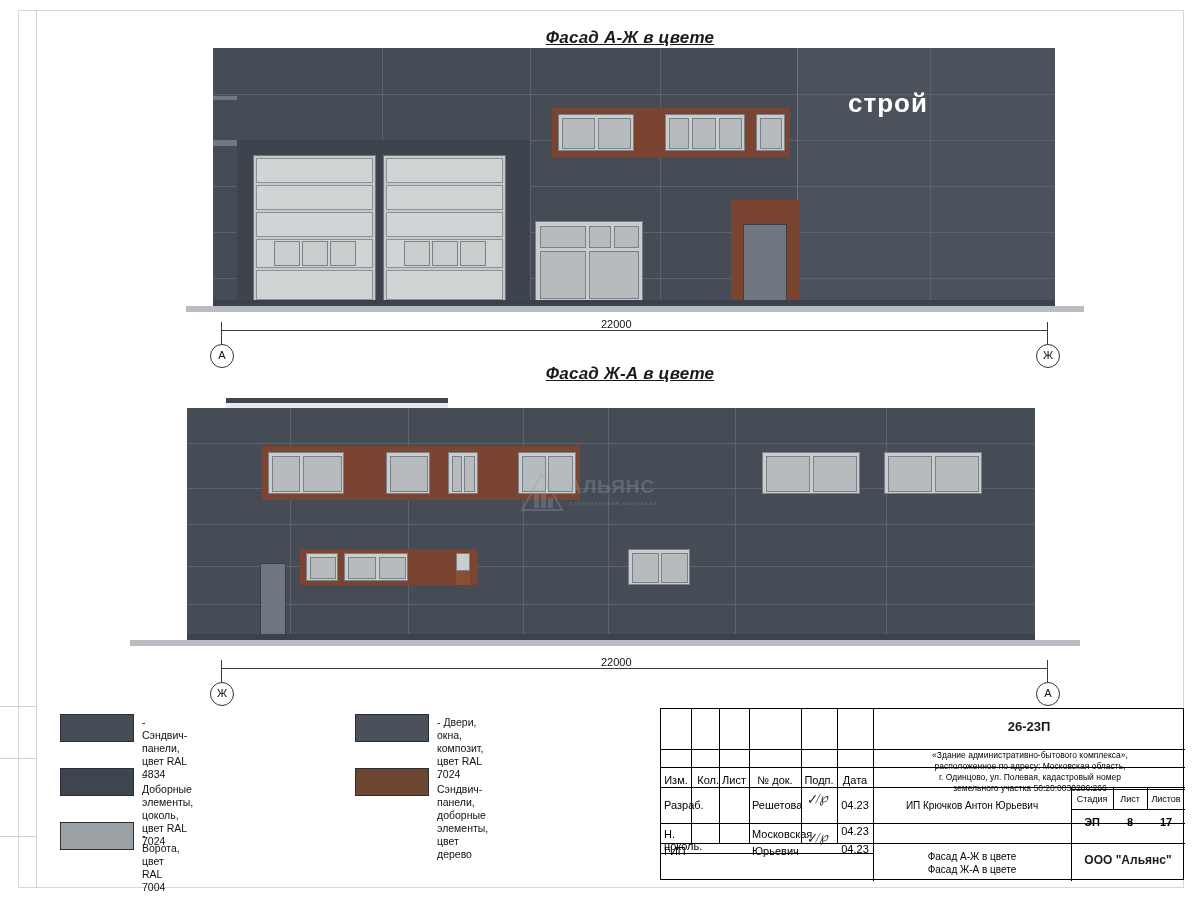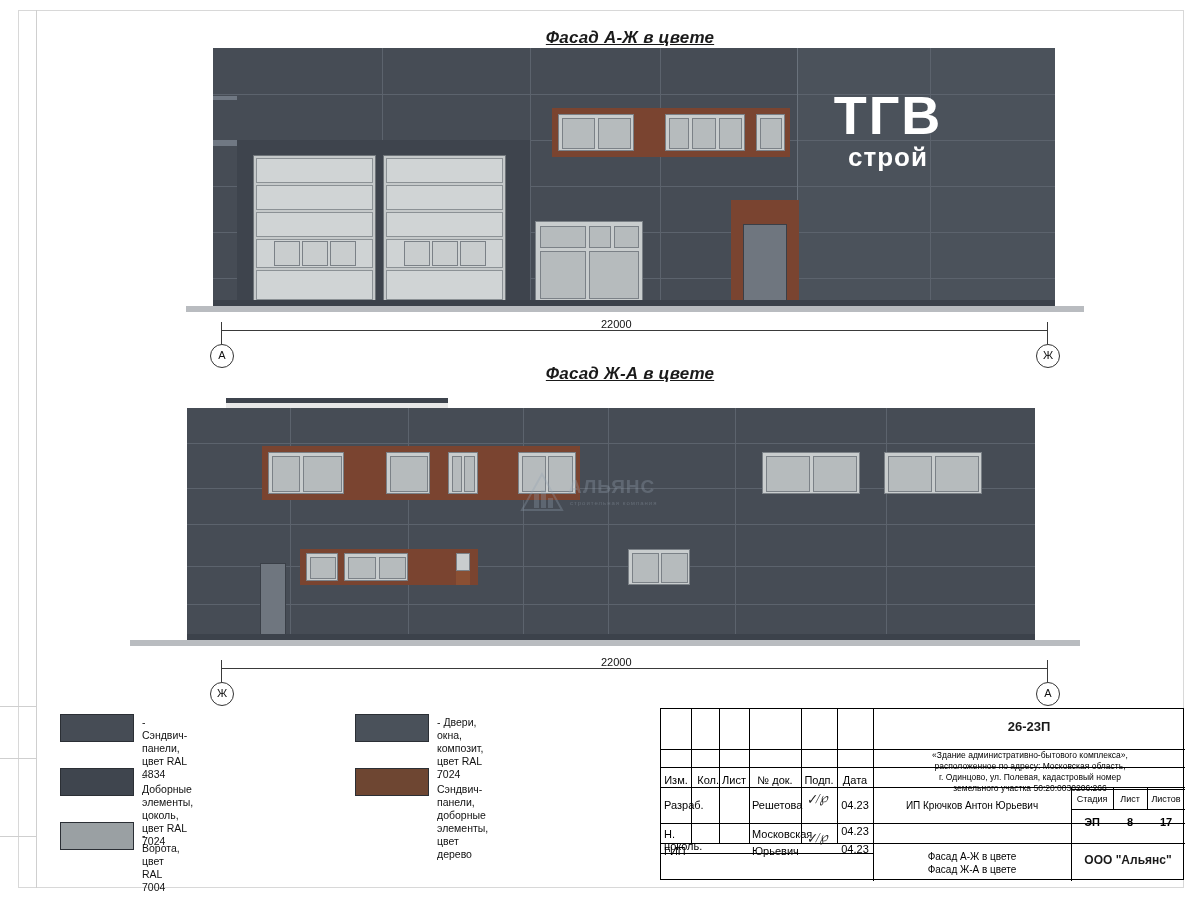--- a/index.html
+++ b/index.html
@@ -180,21 +180,20 @@
     <div class="glass-d" style="left:53px;top:3px;width:23px;height:31px;"></div>
   </div>
   <div class="glass" style="left:756px;top:114px;width:29px;height:37px;">
     <div class="glass-d" style="left:3px;top:3px;width:22px;height:31px;"></div>
   </div>
 
   <div class="wood" style="left:731px;top:200px;width:68px;height:104px;"></div>
   <div class="door" style="left:743px;top:224px;width:44px;height:80px;"></div>
 
   <div class="logo" style="left:808px;top:88px;width:160px;">
-    <div class="l1">ТГВ</div>
     <div class="l2">строй</div>
   </div>
 
   <div class="plinth" style="left:213px;top:300px;width:842px;height:6px;"></div>
   <div class="ground" style="left:186px;top:306px;width:898px;height:6px;"></div>
 </div>
 
 <div>
   <div class="dimline" style="left:221px;top:330px;width:826px;"></div>
   <div class="dimtick" style="left:221px;top:322px;height:16px;"></div>

